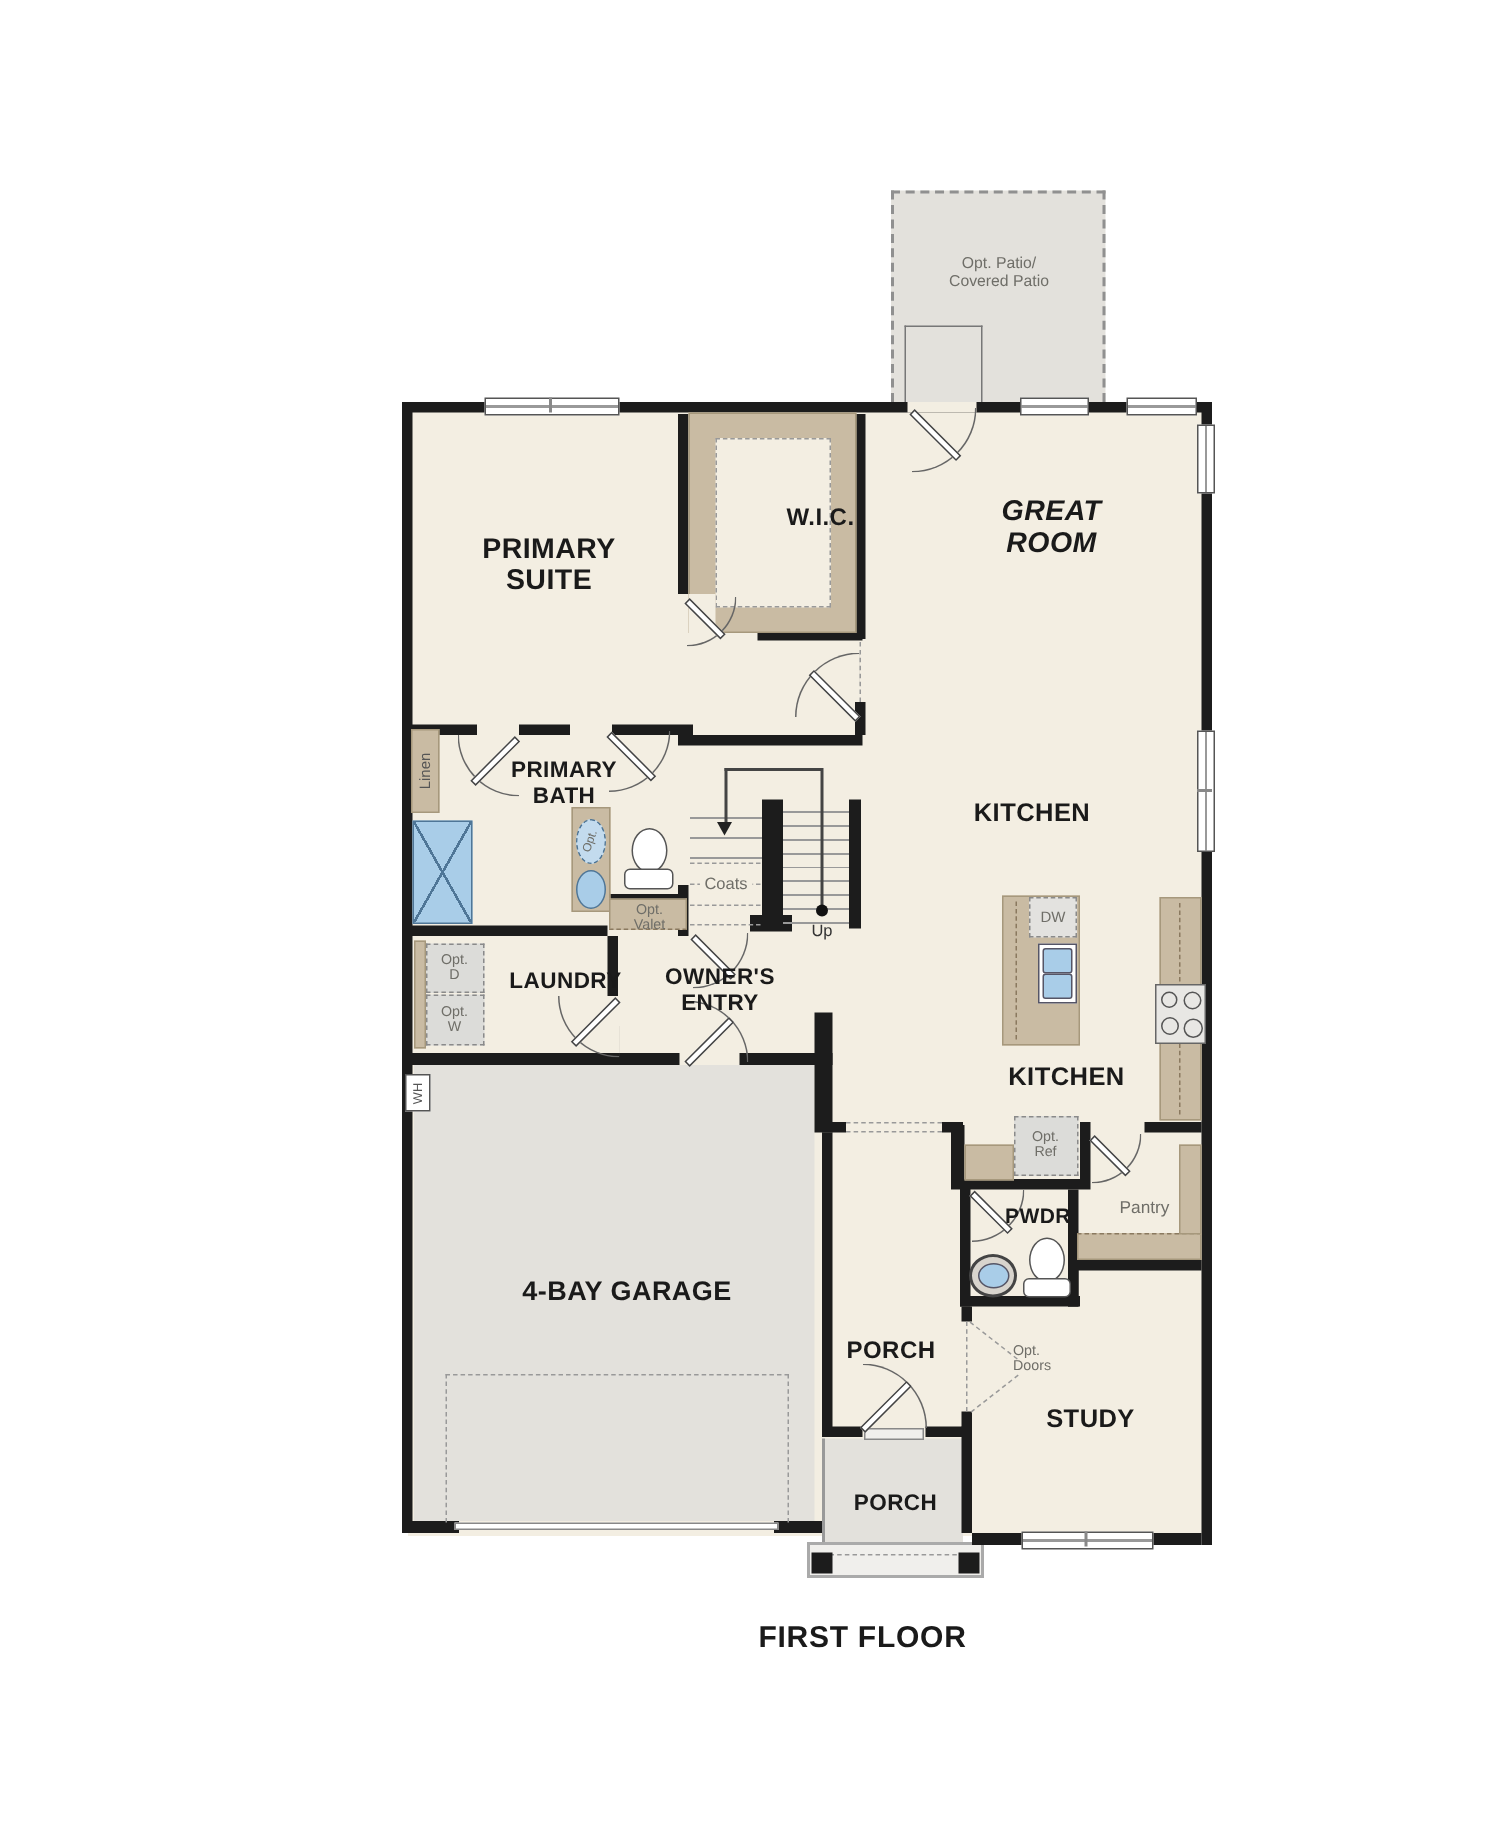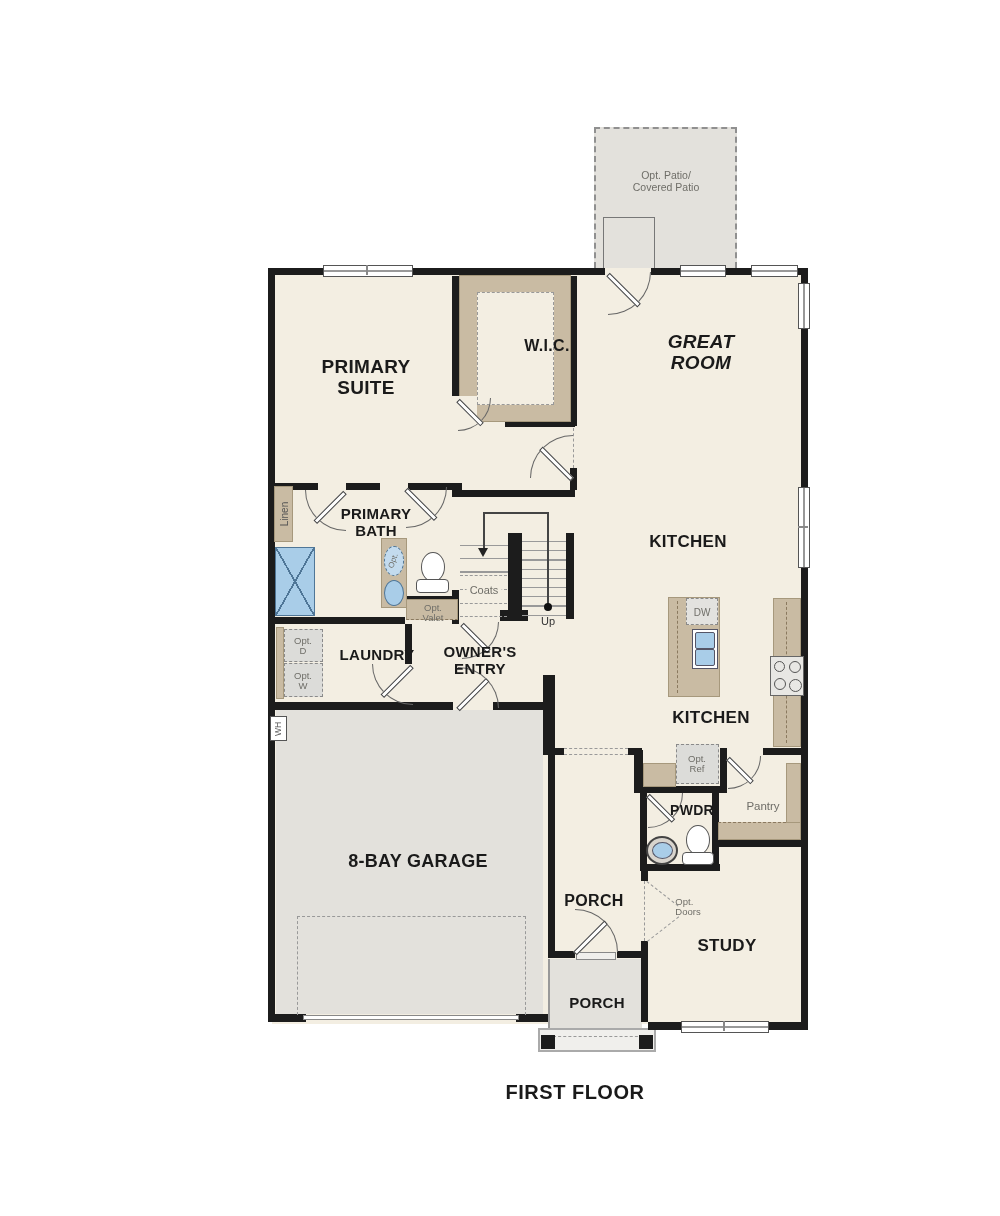--- a/index.html
+++ b/index.html
@@ -244,21 +244,21 @@
   <div class="lbl" style="left:523px;top:346px;font-size:16px;margin-left:24px;">W.I.C.</div>
   <div class="lbl" style="left:701px;top:352px;font-size:19px;font-style:italic;">GREAT
 ROOM</div>
   <div class="lbl" style="left:688px;top:542px;font-size:17px;">KITCHEN</div>
   <div class="lbl" style="left:711px;top:718px;font-size:17px;text-align:center;">KITCHEN</div>
   <div class="lbl" style="left:376px;top:523px;font-size:15px;">PRIMARY
 BATH</div>
   <div class="lbl" style="left:363px;top:655px;font-size:15px;padding-left:28px;">LAUNDRY</div>
   <div class="lbl" style="left:480px;top:661px;font-size:15px;">OWNER'S
 ENTRY</div>
-  <div class="lbl" style="left:418px;top:861px;font-size:18px;">8-BAY GARAGE</div>
+  <div class="lbl" style="left:418px;top:861px;font-size:18px;">4-BAY GARAGE</div>
   <div class="lbl" style="left:692px;top:811px;font-size:14px;">PWDR</div>
   <div class="slbl" style="left:763px;top:806px;font-size:11.5px;">Pantry</div>
   <div class="lbl" style="left:594px;top:901px;font-size:16px;">PORCH</div>
   <div class="lbl" style="left:727px;top:946px;font-size:17px;">STUDY</div>
   <div class="lbl" style="left:597px;top:1003px;font-size:15px;">PORCH</div>
 
   <div class="lbl" style="left:575px;top:1092px;font-size:20px;letter-spacing:.5px;">FIRST FLOOR</div>
 
 </div>
 

